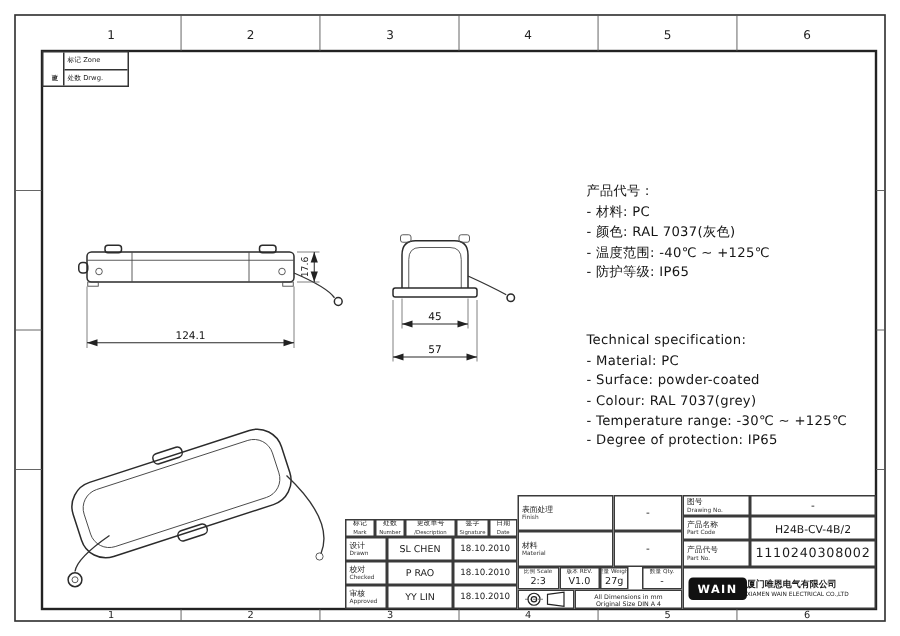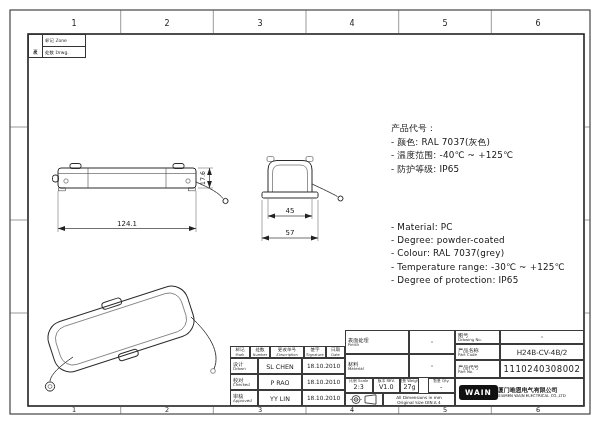--- a/index.html
+++ b/index.html
@@ -171,28 +171,30 @@
   <div class="corner">
     <div class="side">更改</div>
     <div class="rows">
       <div>标记 Zone</div>
       <div>处数 Drwg.</div>
     </div>
   </div>
 
   <div class="specs" style="top:122px">
     <div class="t">产品代号：</div>
+    <div>- 材料: PC</div>
     <div>- 颜色: RAL 7037(灰色)</div>
     <div>- 温度范围: -40℃ ~ +125℃</div>
     <div>- 防护等级: IP65</div>
   </div>
 
   <div class="specs" style="top:221px">
+    <div class="t">Technical specification:</div>
     <div>- Material: PC</div>
-    <div>- Degree: powder-coated</div>
+    <div>- Surface: powder-coated</div>
     <div>- Colour: RAL 7037(grey)</div>
     <div>- Temperature range: -30℃ ~ +125℃</div>
     <div>- Degree of protection: IP65</div>
   </div>
 
   <div>
 
     <div class="cell hdrcell" style="left:230px;top:346px;width:20px;height:12px">
       <div class="cn">标记</div>
       <div class="en">Mark</div>

